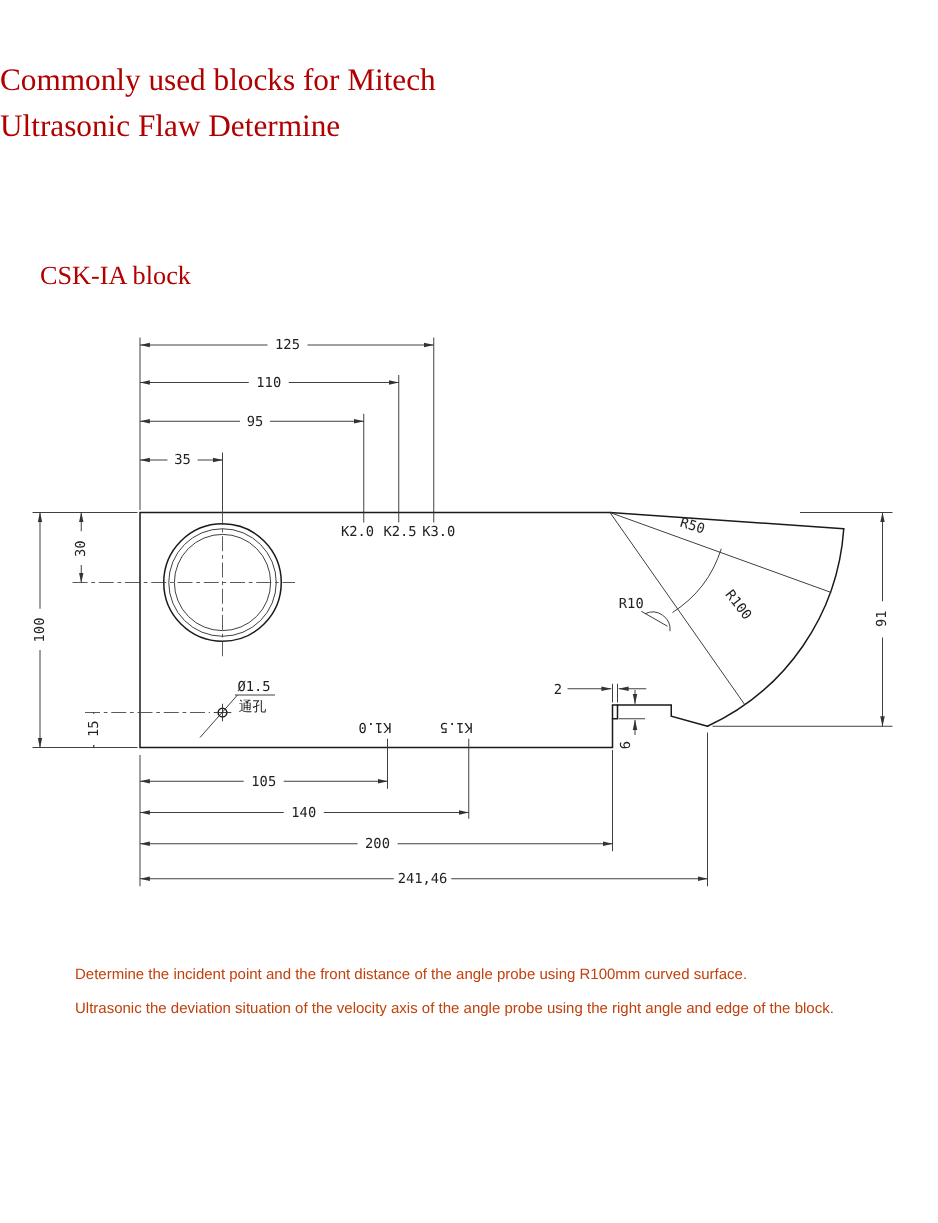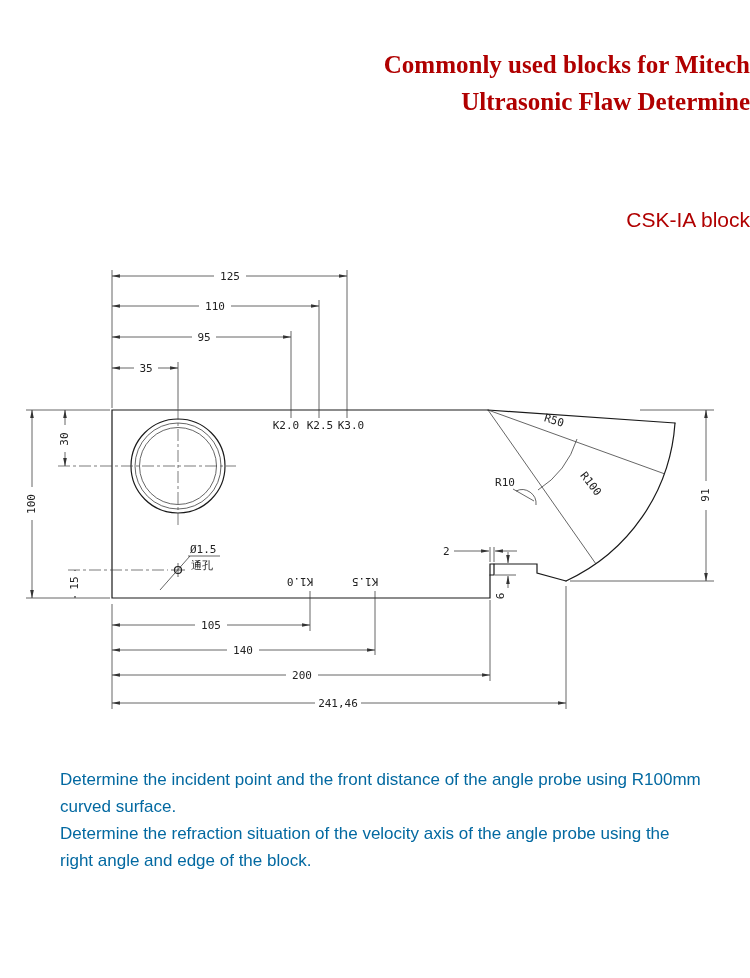--- a/index.html
+++ b/index.html
@@ -1,39 +1,39 @@
 <!DOCTYPE html>
 <html><head>
 <meta charset="utf-8">
 <style>
   html,body{margin:0;padding:0;}
   body{
     width:750px;height:978px;background:#ffffff;overflow:hidden;
     font-family:"Liberation Sans",sans-serif;position:relative;
   }
   .title{
-    margin-top:46px;text-align:right;color:#b00000;
-    font-family:"Liberation Serif",serif;font-weight:bold;
+    margin-top:46px;text-align:left;color:#b00000;
+    font-family:"Liberation Serif",serif;font-weight:normal;
     font-size:25px;line-height:37px;
   }
   .heading{
     margin:88px 0 0 32px;color:#b00000;
-    font-family:Liberation Sans, sans-serif;font-weight:normal;
-    font-size:21px;line-height:24px;text-align:right;
+    font-family:Liberation Serif, serif;font-weight:normal;
+    font-size:21px;line-height:24px;
   }
   svg.drawing{display:block;margin-top:30px;}
   .outline{stroke:#1a1a1a;stroke-width:1.2;fill:none;stroke-linecap:round;}
   .thin{stroke:#333;stroke-width:.75;fill:none;}
   .dim{stroke:#333;stroke-width:.75;fill:none;}
   .cl{stroke:#444;stroke-width:.7;fill:none;stroke-dasharray:12 3 3 3;}
   .dimtxt{font-family:"DejaVu Sans Mono",monospace;font-size:11px;fill:#222;}
   .mask{fill:#ffffff;stroke:none;}
   .notes{
-    margin:44px 0 0 60px;width:645px;color:#0369a1;
-    font-size:17px;line-height:27px;
+    margin:44px 0 0 60px;width:645px;color:#c2410c;
+    font-size:12px;line-height:27px;
   }
   .notes p{margin:0;}
 </style>
 </head>
 <body>
 
 <div class="title">
   <div>Commonly used blocks for Mitech</div>
   <div>Ultrasonic Flaw Determine</div>
 </div>
@@ -174,14 +174,14 @@
     <text class="dimtxt" text-anchor="middle" x="286" y="167">K2.0</text>
     <text class="dimtxt" text-anchor="middle" x="320" y="167">K2.5</text>
     <text class="dimtxt" text-anchor="middle" x="351" y="167">K3.0</text>
     <text class="dimtxt" text-anchor="middle" transform="translate(300,316) rotate(180)">K1.0</text>
     <text class="dimtxt" text-anchor="middle" transform="translate(365,316) rotate(180)">K1.5</text>
   </g>
 </svg>
 
 <div class="notes">
   <p>Determine the incident point and the front distance of the angle probe using R100mm curved surface.</p>
-  <p>Determine the refraction situation of the velocity axis of the angle probe using the right angle and edge of the block.</p>
+  <p>Ultrasonic the deviation situation of the velocity axis of the angle probe using the right angle and edge of the block.</p>
 </div>
 
 </body></html>

